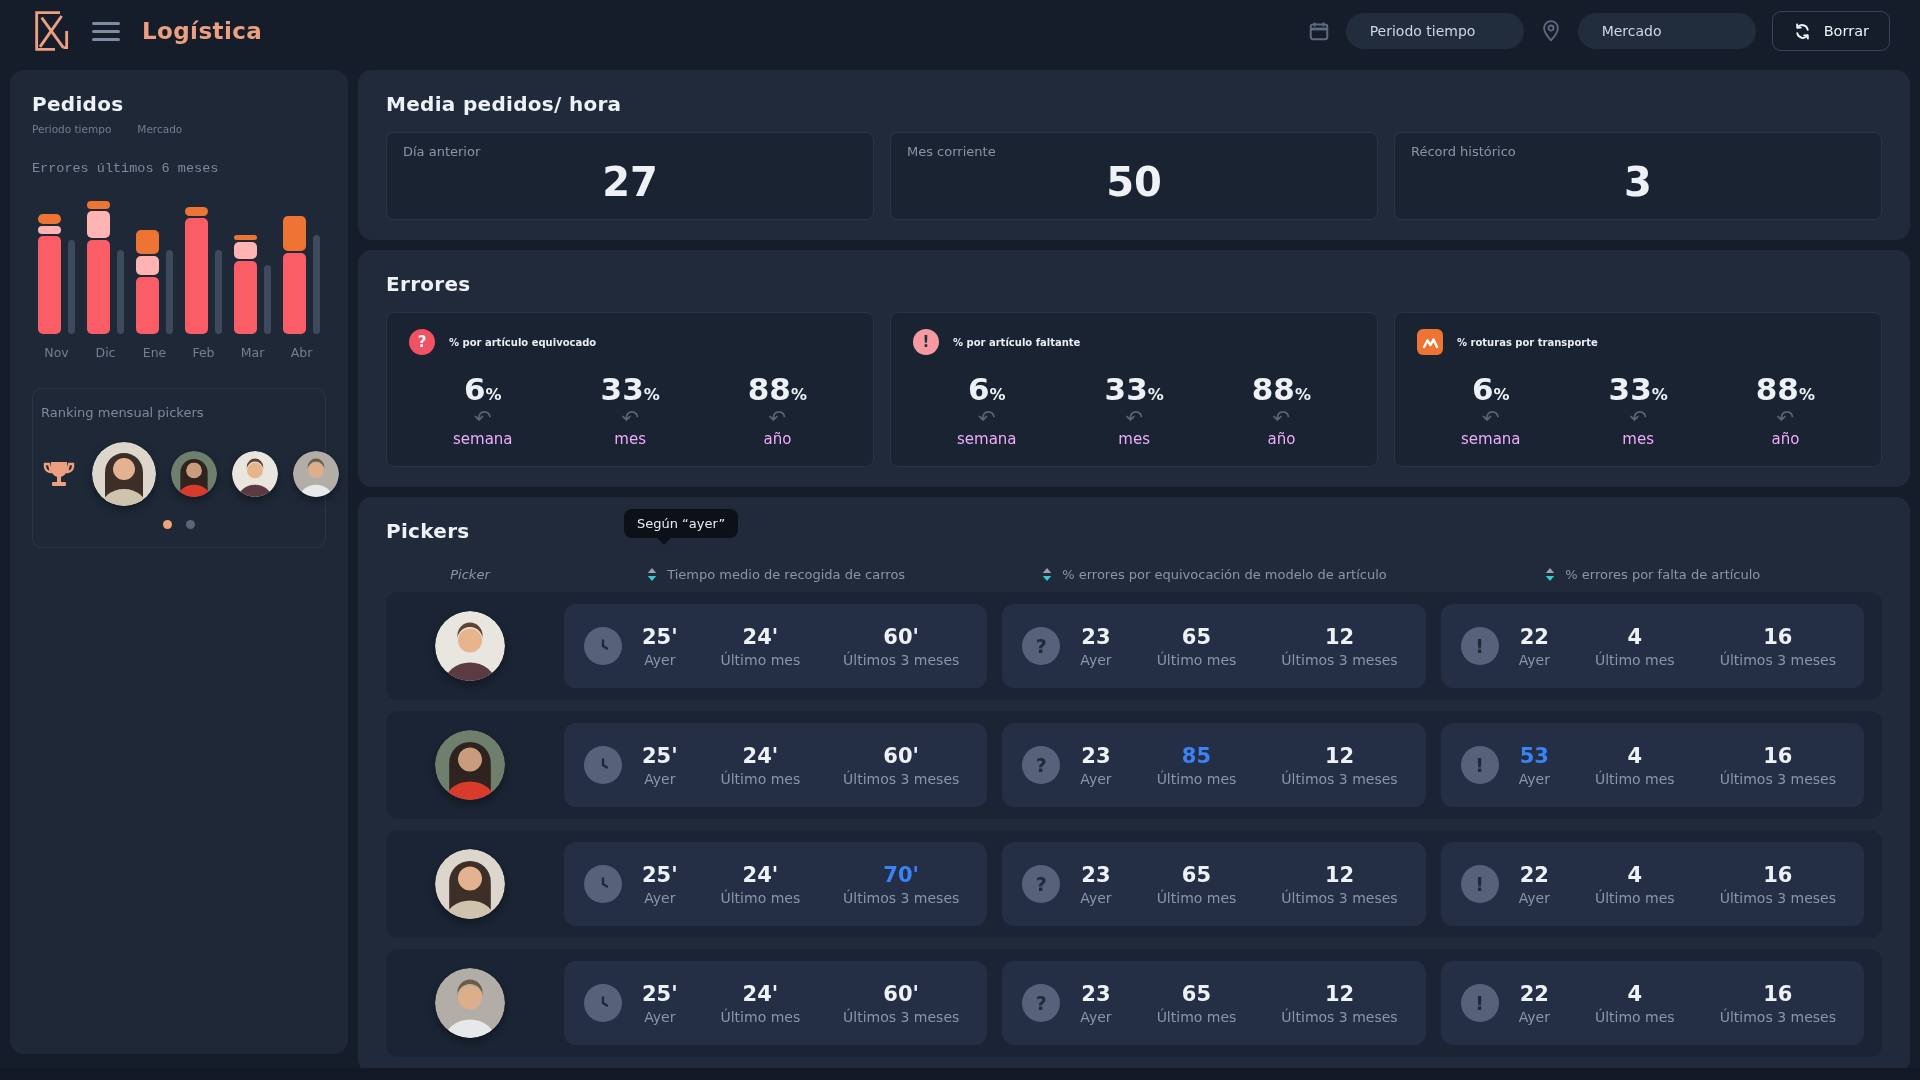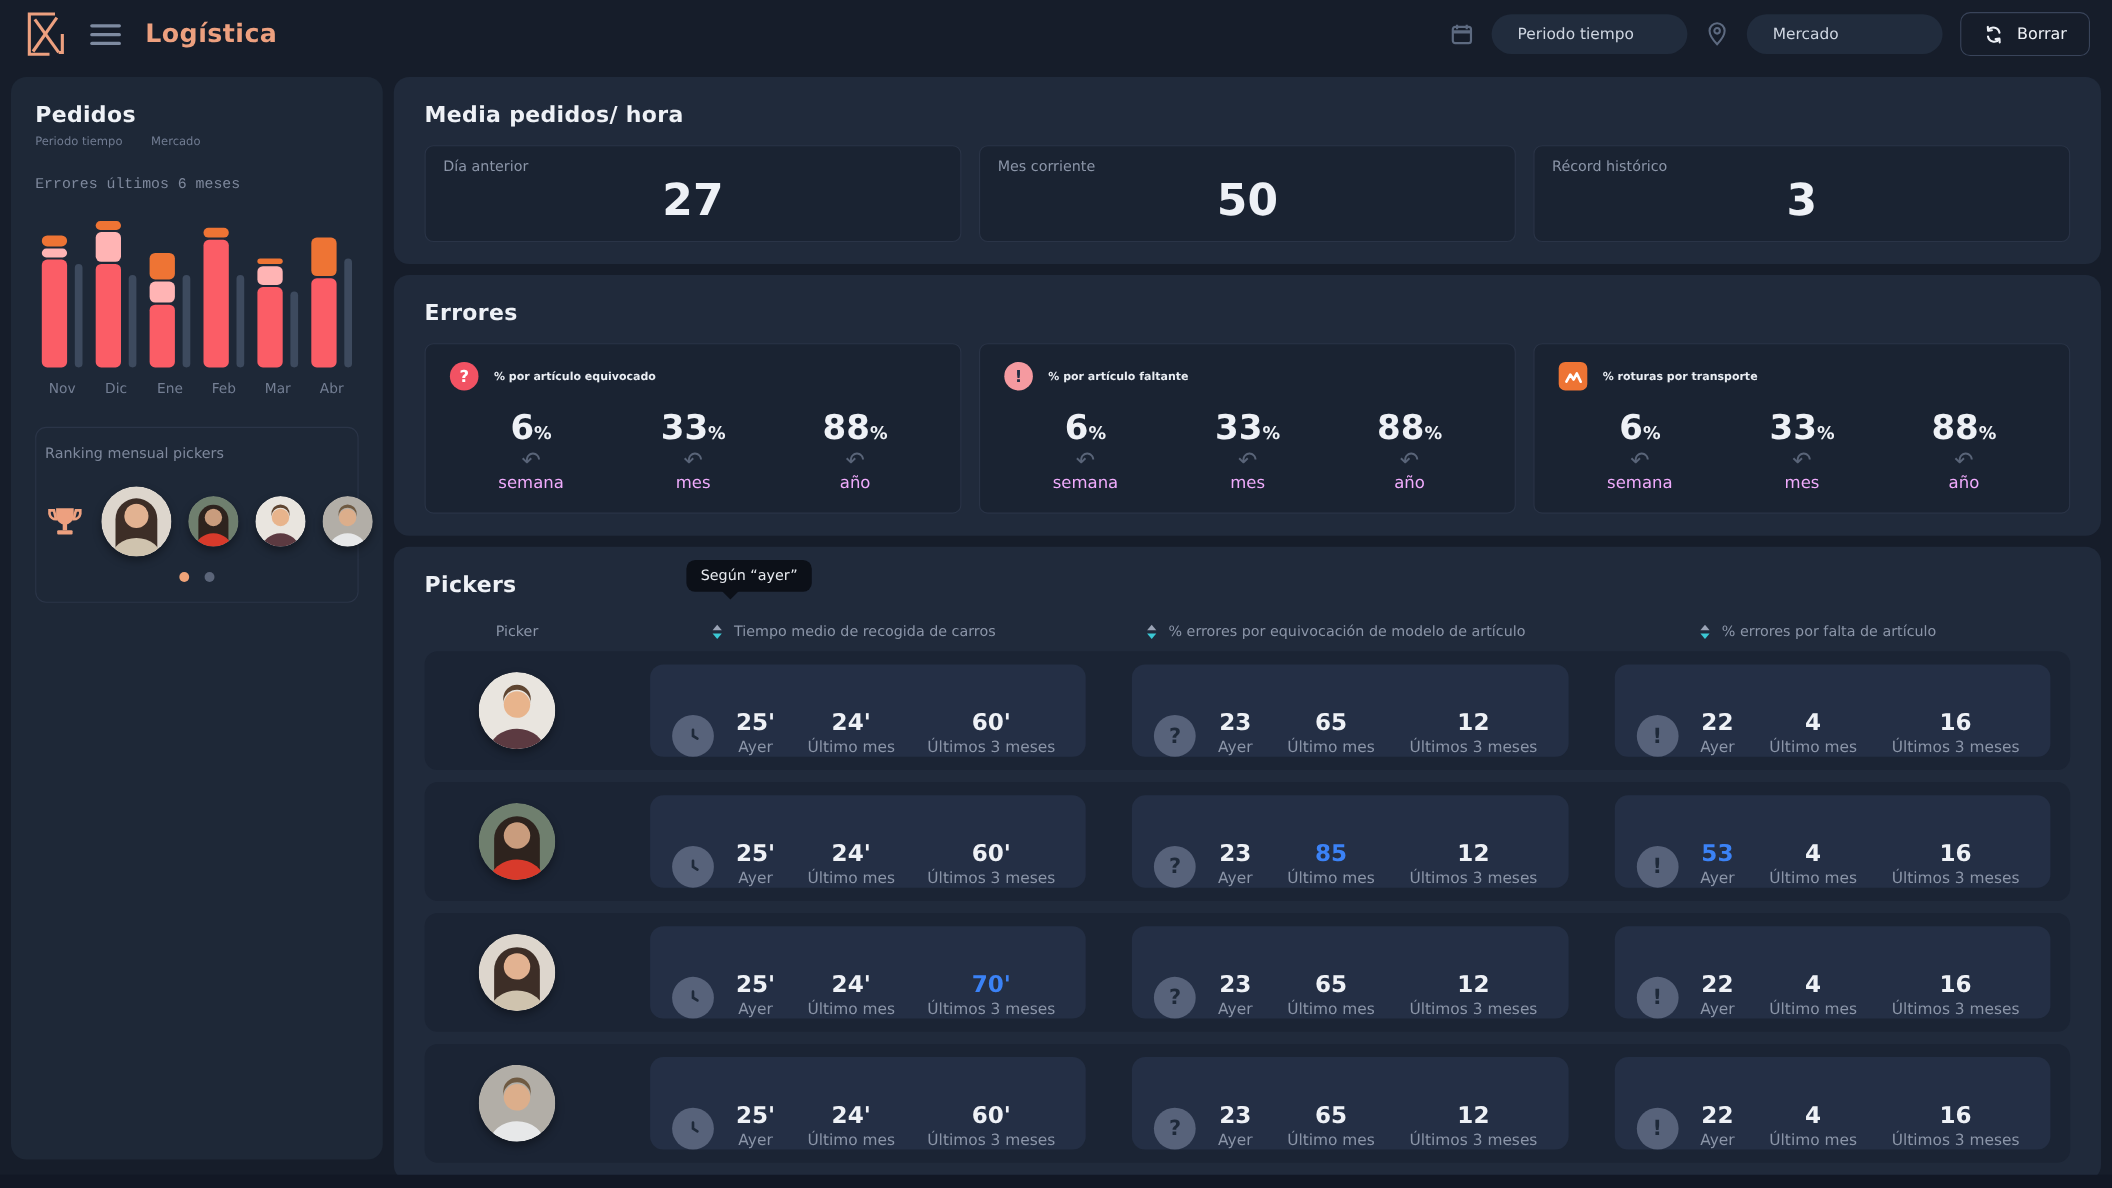--- a/index.html
+++ b/index.html
@@ -3,21 +3,21 @@
 <meta charset="utf-8">
 <style>
   * { margin:0; padding:0; box-sizing:border-box; }
   html,body { background:#10161f; }
   .app{
     position:relative; width:1920px; height:1080px; overflow:hidden;
     background:#161d2a; color:#eef1f6;
     font-family:"DejaVu Sans", sans-serif;
   }
   
-  .topbar{ height:62px; display:flex; align-items:center; justify-content:space-between; padding:0 20px; }
+  .topbar{ height:62px; display:flex; align-items:center; justify-content:space-between; padding:0 30px; }
   .topbar-left{ display:flex; align-items:center; gap:22px; }
   .hamburger{ width:28px; display:flex; flex-direction:column; gap:5px; cursor:pointer; }
   .hamburger span{ height:3px; border-radius:2px; background:#7e8ba1; }
   .app-title{ font-size:23px; font-weight:bold; color:#eda07f; letter-spacing:.4px; }
   .topbar-right{ display:flex; align-items:center; gap:16px; }
   .tb-icon{ color:#5d6a80; display:flex; }
   .pill-input{ height:36px; border-radius:18px; background:#212c3d; display:flex; align-items:center;
     padding:0 24px; font-size:14px; color:#cfd6e1; min-width:178px; cursor:text; }
   .clear-btn{ height:40px; display:flex; align-items:center; gap:12px; padding:0 20px;
     background:transparent; border:1px solid #39445a; border-radius:9px; color:#eef1f6;
@@ -81,30 +81,30 @@
   .estat-unit{ font-size:16px; font-weight:bold; }
   .estat-arrow{ font-size:21px; line-height:1; color:#596478; margin-top:1px; }
   .estat-period{ font-size:15px; color:#f0abfc; margin-top:1px; }
   
   .pickers-panel{ flex:1; padding:22px 28px 16px; position:relative; }
   .tooltip{ position:absolute; top:12px; left:266px; background:#0c1018; border-radius:8px;
     padding:7px 13px; font-size:13px; color:#e8ebf0; }
   .tooltip:after{ content:""; position:absolute; bottom:-7px; left:32px; border:8px solid transparent;
     border-top-color:#0c1018; border-bottom:0; }
   .pickers-header{ display:flex; align-items:center; margin-top:24px; padding-left:48px; font-size:13px; color:#8b95a8; }
-  .ph-picker{ width:72px; text-align:center; margin-right:58px; }
+  .ph-picker{ width:72px; text-align:center; margin-right:58px;font-style:italic; }
   .ph-cols{ flex:1; display:flex; gap:15px; padding-right:18px; }
   .ph-col{ flex:1; display:flex; align-items:center; justify-content:center; gap:9px; }
   .picker-rows{ margin-top:10px; display:flex; flex-direction:column; gap:11px; }
   .picker-row{ display:flex; align-items:center; height:108px; background:#1b2434; border-radius:12px;
     padding-left:48px; cursor:pointer; }
   .row-avatar-slot{ width:72px; margin-right:58px; display:flex; justify-content:center; }
   .row-pills{ flex:1; display:flex; gap:15px; padding-right:18px; }
-  .stat-pill{ flex:1; height:84px; background:#242f45; border-radius:12px; display:flex; align-items:flex-end;
-    padding:0 28px 0 20px;margin-left:27px; }
+  .stat-pill{ flex:1; height:84px; background:#242f45; border-radius:12px; display:flex; align-items:center;
+    padding:0 28px 0 20px; }
   .pill-icon{ width:38px; height:38px; border-radius:50%; background:#57627a; color:#1e2939;
     display:flex; align-items:center; justify-content:center; font-weight:bold; font-size:19px;
     margin-right:20px; flex:none; }
   .pill-stats{ flex:1; display:flex; justify-content:space-between; }
   .stat{ text-align:center; }
   .stat-value{ font-size:21px; font-weight:bold; }
   .stat-value.alert{ color:#3b82f6; }
   .stat-label{ font-size:14px; color:#8b95a8; margin-top:3px; }
   .bottom-strip{ position:absolute; left:0; right:0; bottom:0; height:12px; background:#121825; }
   svg{ display:block; }

